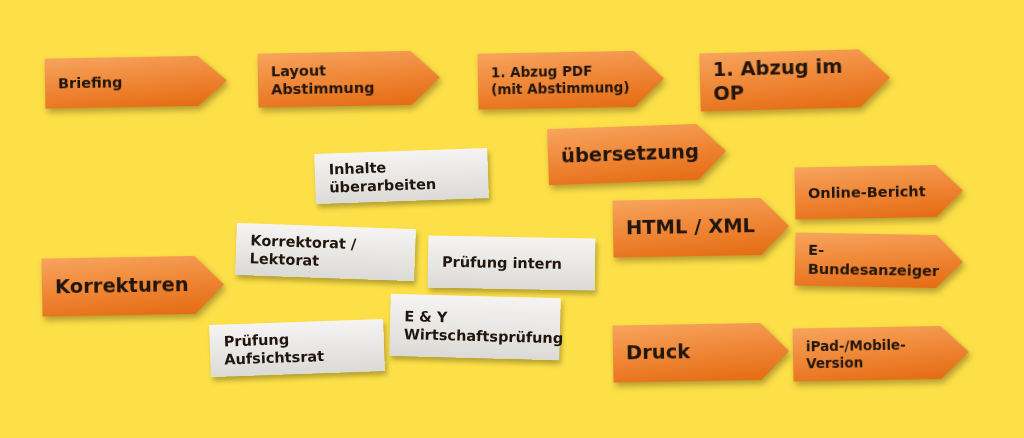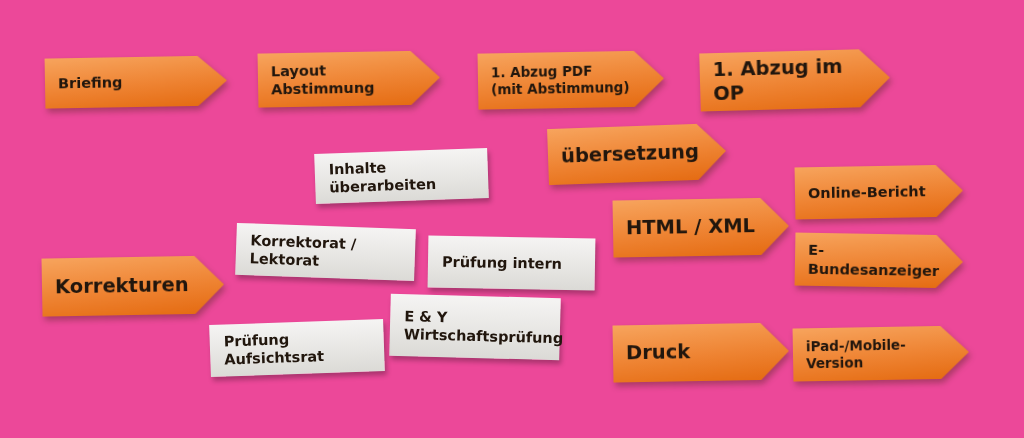--- a/index.html
+++ b/index.html
@@ -1,20 +1,20 @@
 <!DOCTYPE html>
 <html style="--arrow-top: #f7a45d; --arrow-mid: #ee8332; --arrow-bottom: #e46a10; --note-bg: #e9e8e5; --text: #21160d;"><head>
 <meta charset="utf-8">
 <style>
   html, body { margin: 0; padding: 0; background: #ffffff; }
   .canvas {
     position: relative;
     width: 1024px;
     height: 438px;
-    background: #ec4899;
+    background: #fde047;
     overflow: hidden;
     font-family: "DejaVu Sans", "Liberation Sans", sans-serif;
   }
 
   
   .arrow {
     position: absolute;
     display: flex;
     align-items: center;
     filter: drop-shadow(2px 4px 3px rgba(50, 30, 10, 0.35));

